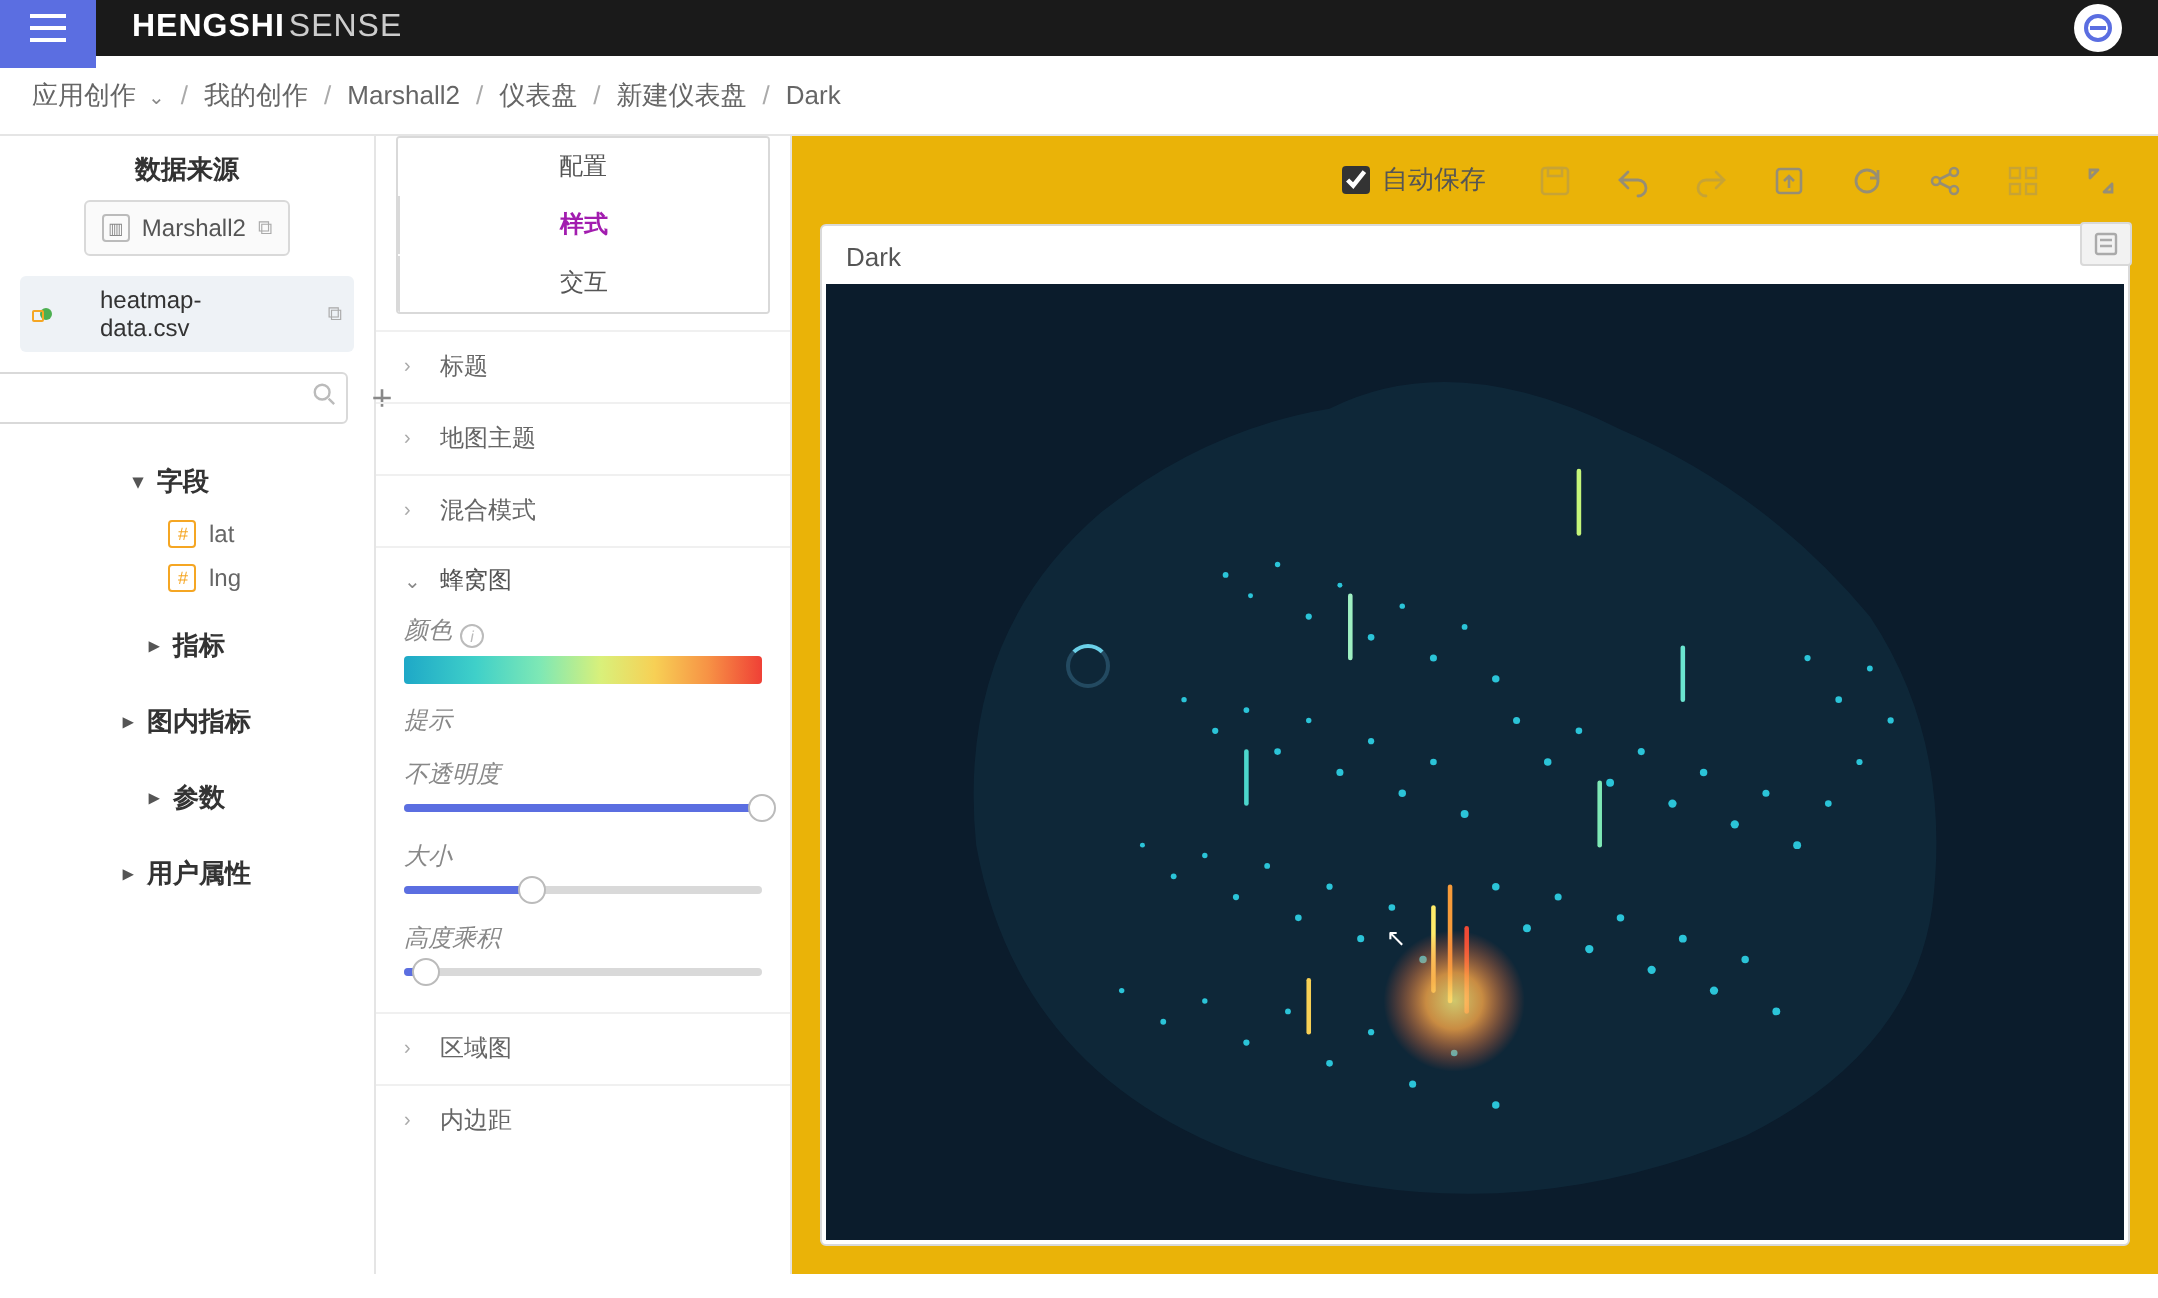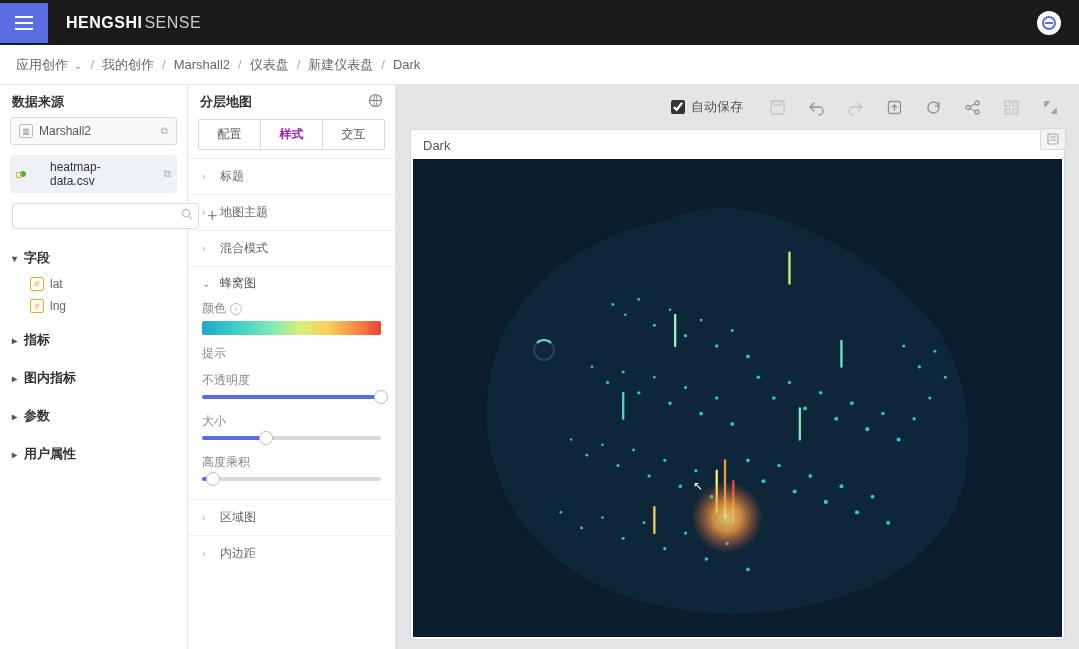--- a/index.html
+++ b/index.html
@@ -1,36 +1,36 @@
 <!DOCTYPE html>
 <html><head>
 <meta charset="utf-8">
 <style>
 * { margin:0; padding:0; box-sizing:border-box; font-family:-apple-system,"PingFang SC","Microsoft YaHei",sans-serif; }
 body { width:1079px; height:649px; overflow:hidden; background:#fff; font-size:13px; color:#333; }
 
-.topbar { height:45px; background:#1a1a1a; display:flex; align-items:center; color:#fff; }
+.topbar { height:28px; background:#1a1a1a; display:flex; align-items:center; color:#fff; }
 .menu-btn { width:48px; height:40px; background:#5b6ee1; display:flex; align-items:center; justify-content:center; cursor:pointer; }
 .menu-btn svg { width:18px; height:14px; }
 .brand { margin-left:18px; font-size:16px; letter-spacing:.5px; }
 .brand .bold { font-weight:700; }
 .brand .light { font-weight:300; color:#ccc; margin-left:2px; }
 .top-spacer { flex:1; }
 .avatar { width:24px; height:24px; border-radius:50%; background:#fff; margin-right:18px; display:flex; align-items:center; justify-content:center; }
 .avatar svg { width:14px; height:14px; }
 
 .crumbs { height:40px; border-bottom:1px solid #e5e5e5; display:flex; align-items:center; padding:16px 16px; color:#666; font-size:13px; }
 .crumbs .item { cursor:pointer; }
 .crumbs .sep { margin:0 8px; color:#aaa; }
 .crumbs .chev { margin-left:6px; color:#888; font-size:10px; }
 
 .main { display:flex; height:569px; }
-.col-left { width:188px; border-right:1px solid #e5e5e5; display:flex; flex-direction:column; }
+.col-left { width:188px; border-right:1px solid #e5e5e5; display:flex; flex-direction:column;align-items:center; }
 .col-mid { width:208px; border-right:1px solid #e5e5e5; display:flex; flex-direction:column; overflow:hidden; }
-.col-right { flex:1; background:#e5e5e5; display:flex; flex-direction:column; min-width:0; }
+.col-right { flex:1; background:#eab308; display:flex; flex-direction:column; min-width:0; }
 
 .sec-head { padding:8px 12px 6px; font-weight:600; color:#333; display:flex; align-items:center; justify-content:space-between; }
 .sec-head .ico { color:#888; cursor:pointer; }
 .src-item { margin:0 10px 10px; padding:6px 8px; border:1px solid #d9d9d9; border-radius:3px; display:flex; align-items:center; gap:6px; background:#fafafa; cursor:pointer; }
 .src-item .glyph { width:14px; height:14px; border:1px solid #bbb; border-radius:2px; display:inline-flex; align-items:center; justify-content:center; font-size:8px; color:#888; }
 .src-item .txt { flex:1; color:#555; font-size:12px; }
 .src-item .tail { color:#aaa; font-size:10px; }
 .ds-item { margin:0 10px; padding:5px 6px; display:flex; align-items:center; gap:20px; background:#eef2f6; border-radius:3px; cursor:pointer; }
 .ds-item .dot { width:14px; height:14px; display:inline-flex; align-items:center; justify-content:center; }
 .ds-item .dot span{ width:6px;height:6px;background:#4caf50;border-radius:50%; position:relative; }
@@ -46,31 +46,31 @@
 
 .tree-sec { padding:4px 0; }
 .tree-h { padding:6px 12px; font-weight:600; color:#333; cursor:pointer; display:flex; align-items:center; gap:4px; font-size:13px; }
 .tree-h .arr { font-size:10px; color:#555; width:8px; display:inline-block; }
 .tree-h.collapsed .arr { transform:none; }
 .field-row { padding:4px 12px 4px 30px; display:flex; align-items:center; gap:6px; color:#666; font-size:12px; cursor:pointer; }
 .field-row .pill { width:14px; height:14px; border:1px solid #f5a623; border-radius:2px; color:#f5a623; font-size:9px; display:inline-flex; align-items:center; justify-content:center; }
 
 .mid-head { padding:8px 12px; display:flex; align-items:center; justify-content:space-between; font-weight:600; color:#333; }
 .mid-head .globe { color:#888; cursor:pointer; }
-.tabs { display:flex; border:1px solid #d9d9d9; border-radius:2px; margin:0 10px 8px; overflow:hidden; }
+.tabs { display:flex; border:1px solid #d9d9d9; border-radius:2px; margin:0 10px 8px; overflow:hidden;flex-direction:column; }
 .tabs .tab { flex:1; text-align:center; padding:6px 0; font-size:12px; color:#555; cursor:pointer; background:#fff; }
 .tabs .tab + .tab { border-left:1px solid #d9d9d9; }
 .tabs .tab.active { font-weight:600; color:#a21caf; box-shadow:inset 0 -2px 0 #fff, 0 1px 0 #fff; position:relative; }
 .tabs .tab.active::after{content:'';position:absolute;left:0;right:0;bottom:-1px;height:1px;background:#fff;}
 .opt-row { padding:9px 14px; border-top:1px solid #f0f0f0; color:#666; font-size:12px; cursor:pointer; display:flex; align-items:center; gap:8px; }
 .opt-row .caret { color:#aaa; font-size:10px; width:10px; }
 .opt-group { border-top:1px solid #f0f0f0; padding:8px 14px 4px; }
 .opt-group .caret { color:#888; font-size:10px; width:10px; display:inline-block; }
 .opt-group-head { display:flex; align-items:center; gap:8px; color:#555; font-size:12px; cursor:pointer; margin-bottom:8px; }
-.lbl-sm { font-size:12px; color:#888; margin-bottom:4px; display:flex; align-items:center; gap:4px; }
+.lbl-sm { font-size:12px; color:#888; margin-bottom:4px; display:flex; align-items:flex-end; gap:4px;font-style:italic; }
 .lbl-sm .info { width:12px; height:12px; border:1px solid #bbb; border-radius:50%; font-size:8px; color:#bbb; display:inline-flex; align-items:center; justify-content:center; }
 .gradient-bar { height:14px; border-radius:2px; background:linear-gradient(90deg,#1ea8c7 0%,#3fd0c9 20%,#7ee8b5 38%,#d9f07a 55%,#f7d055 70%,#f79245 85%,#ef4036 100%); margin-bottom:10px; cursor:pointer; }
 .slider { position:relative; height:4px; background:#d9d9d9; border-radius:2px; margin:6px 0 14px; }
 .slider .fill { position:absolute; left:0; top:0; bottom:0; background:#5b6ee1; border-radius:2px; }
 .slider .knob { position:absolute; top:50%; width:14px; height:14px; background:#fff; border:1px solid #bbb; border-radius:50%; transform:translate(-50%,-50%); cursor:pointer; }
 .float-caret { position:absolute; right:0; top:280px; width:14px; height:28px; border:1px solid #d9d9d9; border-left:none; border-radius:0 3px 3px 0; background:#fff; display:flex; align-items:center; justify-content:center; color:#aaa; font-size:10px; cursor:pointer; transform:translateX(100%); }
 .col-mid { position:relative; }
 
 .toolbar { height:44px; display:flex; align-items:center; justify-content:flex-end; gap:22px; padding:0 20px; color:#888; }
 .toolbar .autosave { display:flex; align-items:center; gap:6px; color:#555; font-size:13px; margin-right:4px; }
@@ -188,27 +188,20 @@
       </div>
     <div class="tree-sec">
         <div class="tree-h collapsed">
           <span class="arr">▸</span>
           <span>用户属性</span>
         </div>
       </div>
   </div>
 
   <div class="col-mid">
-    <div class="mid-head">
-      <span>分层地图</span>
-      <span class="globe"><svg width="15" height="15" viewBox="0 0 15 15">
-            <circle cx="7.5" cy="7.5" r="6" fill="none" stroke="#888" stroke-width="1.2"></circle>
-            <path d="M1.5 7.5h12M7.5 1.5c2 2 2 10 0 12M7.5 1.5c-2 2-2 10 0 12" fill="none" stroke="#888" stroke-width="1"></path>
-          </svg></span>
-    </div>
     <div class="tabs">
       <div class="tab">配置</div>
       <div class="tab active">样式</div>
       <div class="tab">交互</div>
     </div>
 
     <div class="opt-row">
         <span class="caret">›</span>
         <span>标题</span>
       </div>

